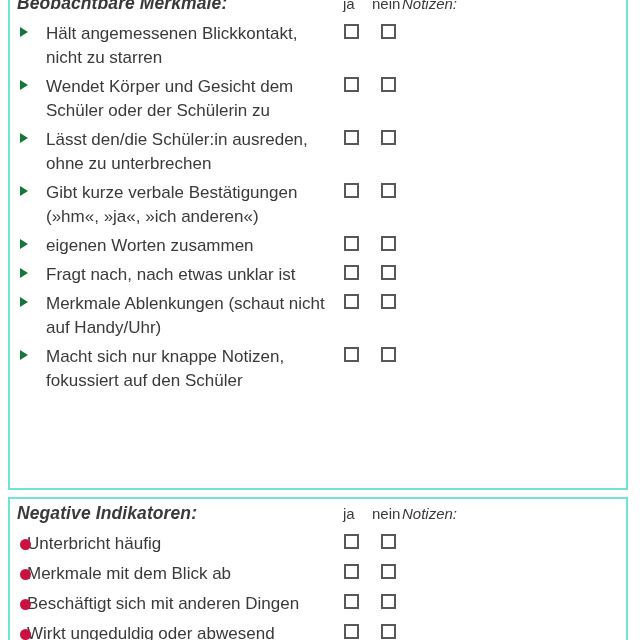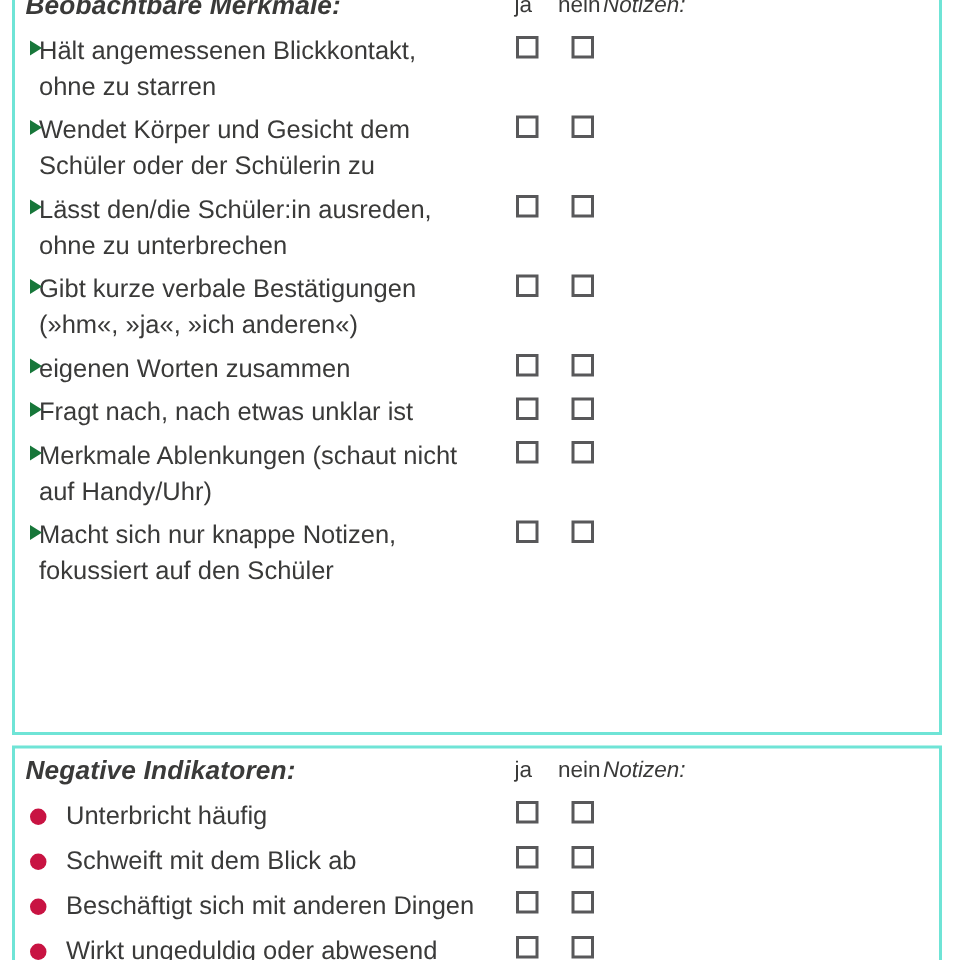--- a/index.html
+++ b/index.html
@@ -22,23 +22,23 @@
     font-style:italic; font-weight:bold; font-size:17.5px; line-height:18px;
     letter-spacing:0.1px;
   }
   .col-label { position:absolute; bottom:0; font-size:15px; line-height:16px; color:#3a3a39; }
   .col-ja    { left:333px; }
   .col-nein  { left:362px; }
   .col-notes { left:392px; font-style:italic; }
 
   .row {
     position:relative; font-size:17px; line-height:24px;
-    padding-left:16px; margin-bottom:5px; min-height:24px;
+    padding-left:36px; margin-bottom:5px; min-height:24px;
   }
-  #panel-negative .row { padding-left:34px; margin-bottom:6px; }
+  #panel-negative .row { padding-left:17px; margin-bottom:6px; }
   .line { display:block; }
 
   .tri {
     position:absolute; left:10px; top:5px; width:0; height:0;
     border-left:8px solid #17773a;
     border-top:5.5px solid transparent;
     border-bottom:5.5px solid transparent;
   }
   .dot {
     position:absolute; left:10px; top:7px; width:11px; height:11px;
@@ -59,21 +59,21 @@
   <div class="sec-header">
     <span class="sec-title">Beobachtbare Merkmale:</span>
     <span class="col-label col-ja">ja</span>
     <span class="col-label col-nein">nein</span>
     <span class="col-label col-notes">Notizen:</span>
   </div>
 
   <div class="row">
     <span class="tri"></span>
     <span class="line">Hält angemessenen Blickkontakt,</span>
-    <span class="line">ohne zu starren</span>
+    <span class="line">nicht zu starren</span>
     <span class="cb cb-ja"></span>
     <span class="cb cb-nein"></span>
   </div>
 
   <div class="row">
     <span class="tri"></span>
     <span class="line">Wendet Körper und Gesicht dem</span>
     <span class="line">Schüler oder der Schülerin zu</span>
     <span class="cb cb-ja"></span>
     <span class="cb cb-nein"></span>
@@ -139,21 +139,21 @@
 
   <div class="row">
     <span class="dot"></span>
     <span class="line">Unterbricht häufig</span>
     <span class="cb cb-ja"></span>
     <span class="cb cb-nein"></span>
   </div>
 
   <div class="row">
     <span class="dot"></span>
-    <span class="line">Schweift mit dem Blick ab</span>
+    <span class="line">Merkmale mit dem Blick ab</span>
     <span class="cb cb-ja"></span>
     <span class="cb cb-nein"></span>
   </div>
 
   <div class="row">
     <span class="dot"></span>
     <span class="line">Beschäftigt sich mit anderen Dingen</span>
     <span class="cb cb-ja"></span>
     <span class="cb cb-nein"></span>
   </div>

